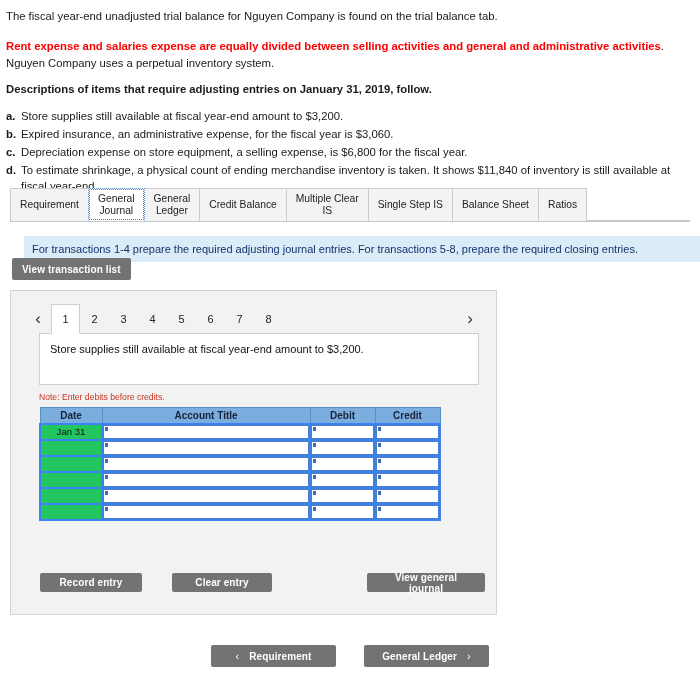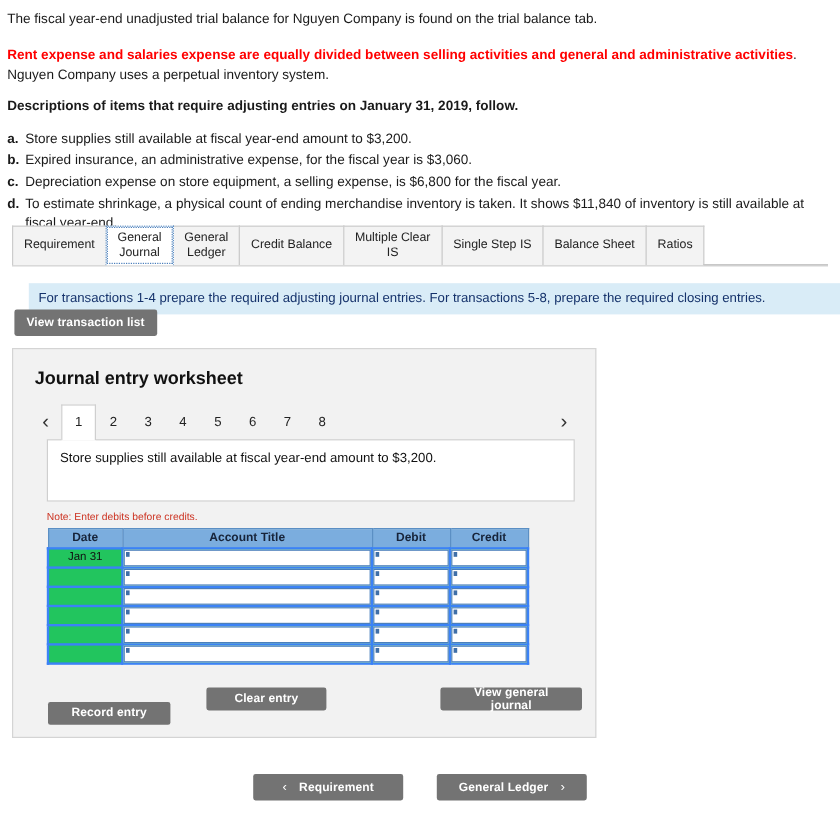--- a/index.html
+++ b/index.html
@@ -167,21 +167,21 @@
   }
   .fakeinput::before {
     content: ""; position: absolute;
     left: 1px; top: 1px;
     width: 3px; height: 4px;
     background: #3f6fa8;
   }
 
   
   .panel-actions { position: absolute; left: 0; top: 282px; width: 487px; }
-  .btn-record { position: absolute; left: 29px; top: 0; width: 102px; height: 19px; margin-top: 12px; }
+  .btn-record { position: absolute; left: 29px; top: 0; width: 102px; height: 19px; }
   .btn-clear  { position: absolute; left: 161px; top: 0; width: 100px; height: 19px; }
   .btn-viewgj { position: absolute; left: 356px; top: 0; width: 118px; height: 19px; }
 
   
   .footer-nav {
     position: absolute; left: 0; top: 645px; width: 700px;
     display: flex; justify-content: center; gap: 28px;
   }
   .btn-nav { width: 125px; height: 22px; font-size: 10px; gap: 10px; }
   .chev { font-size: 11px; font-weight: normal; }
@@ -231,21 +231,20 @@
     <div class="tab"><span>Ratios</span></div>
     <div class="tab-filler"></div>
   </div>
 
   <div class="instr">For transactions 1-4 prepare the required adjusting journal entries. For transactions 5-8, prepare the required closing entries.</div>
 
   <button class="btn btn-view-tx">View transaction list</button>
 
   <div class="panel">
 
-    <div class="panel-title">Journal entry worksheet</div>
 
     <div class="pager">
       <div class="pg-arrow">‹</div>
       <div class="pg active">1</div>
       <div class="pg">2</div>
       <div class="pg">3</div>
       <div class="pg">4</div>
       <div class="pg">5</div>
       <div class="pg">6</div>
       <div class="pg">7</div>

